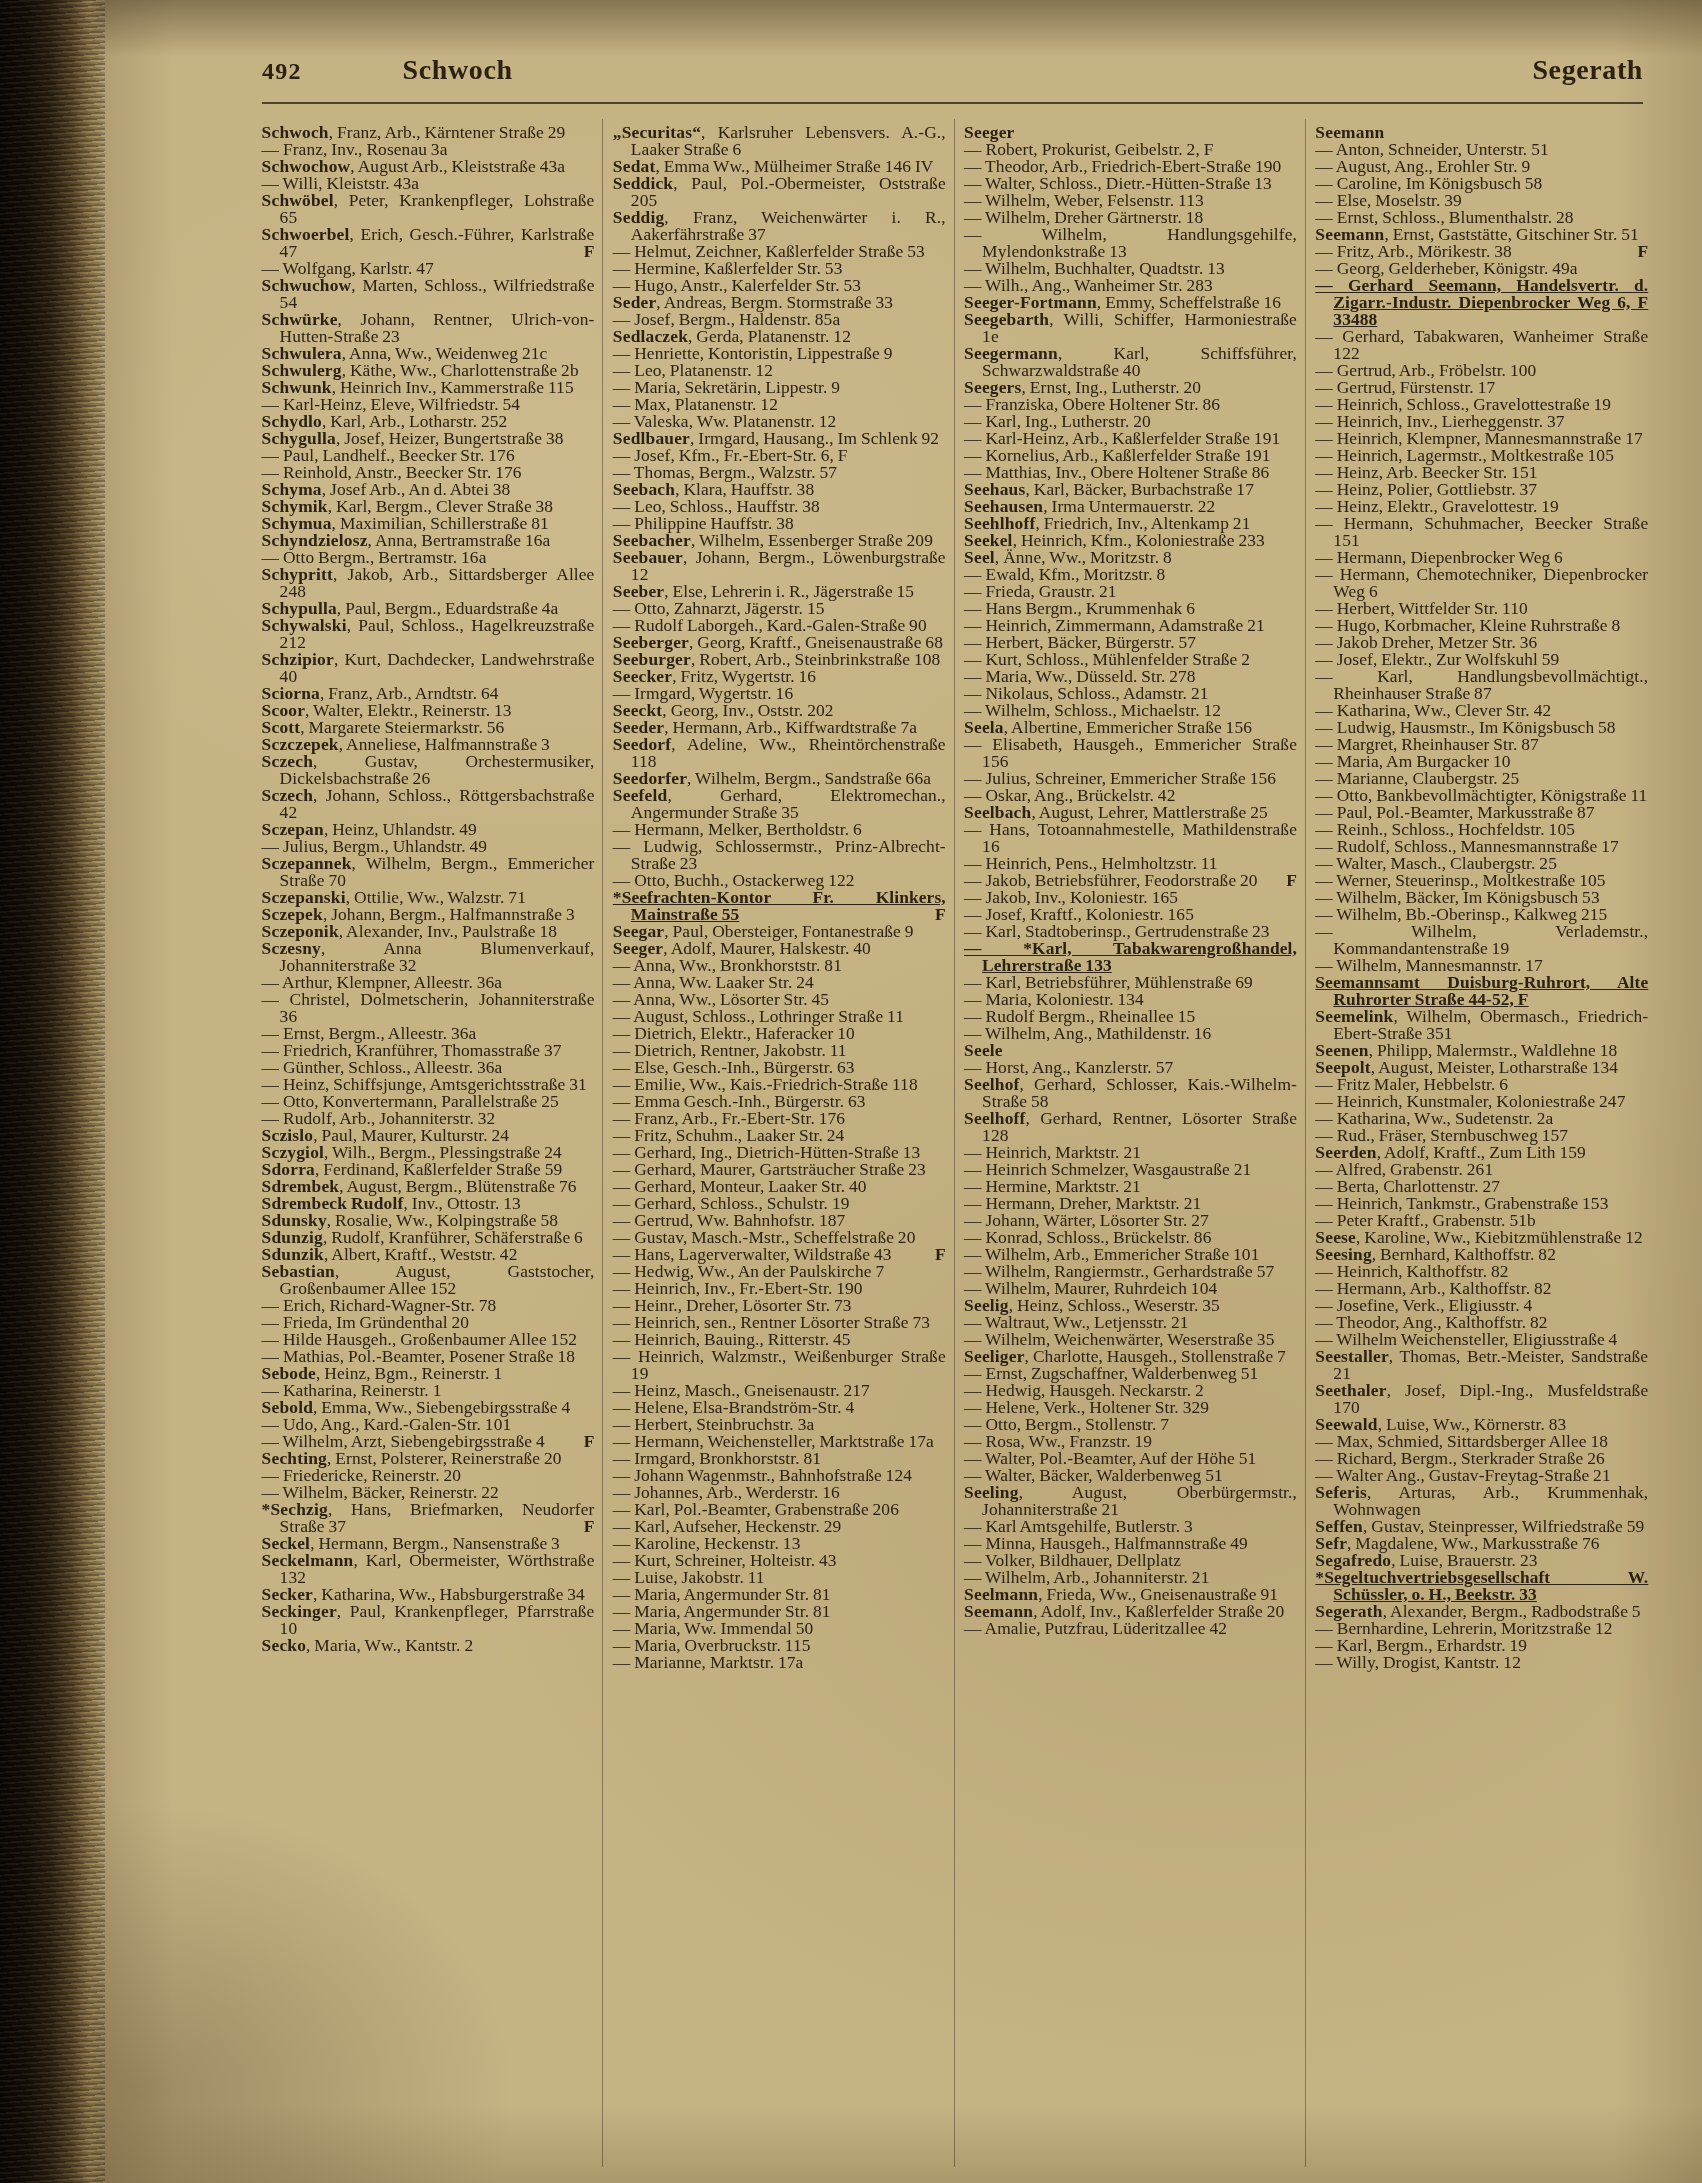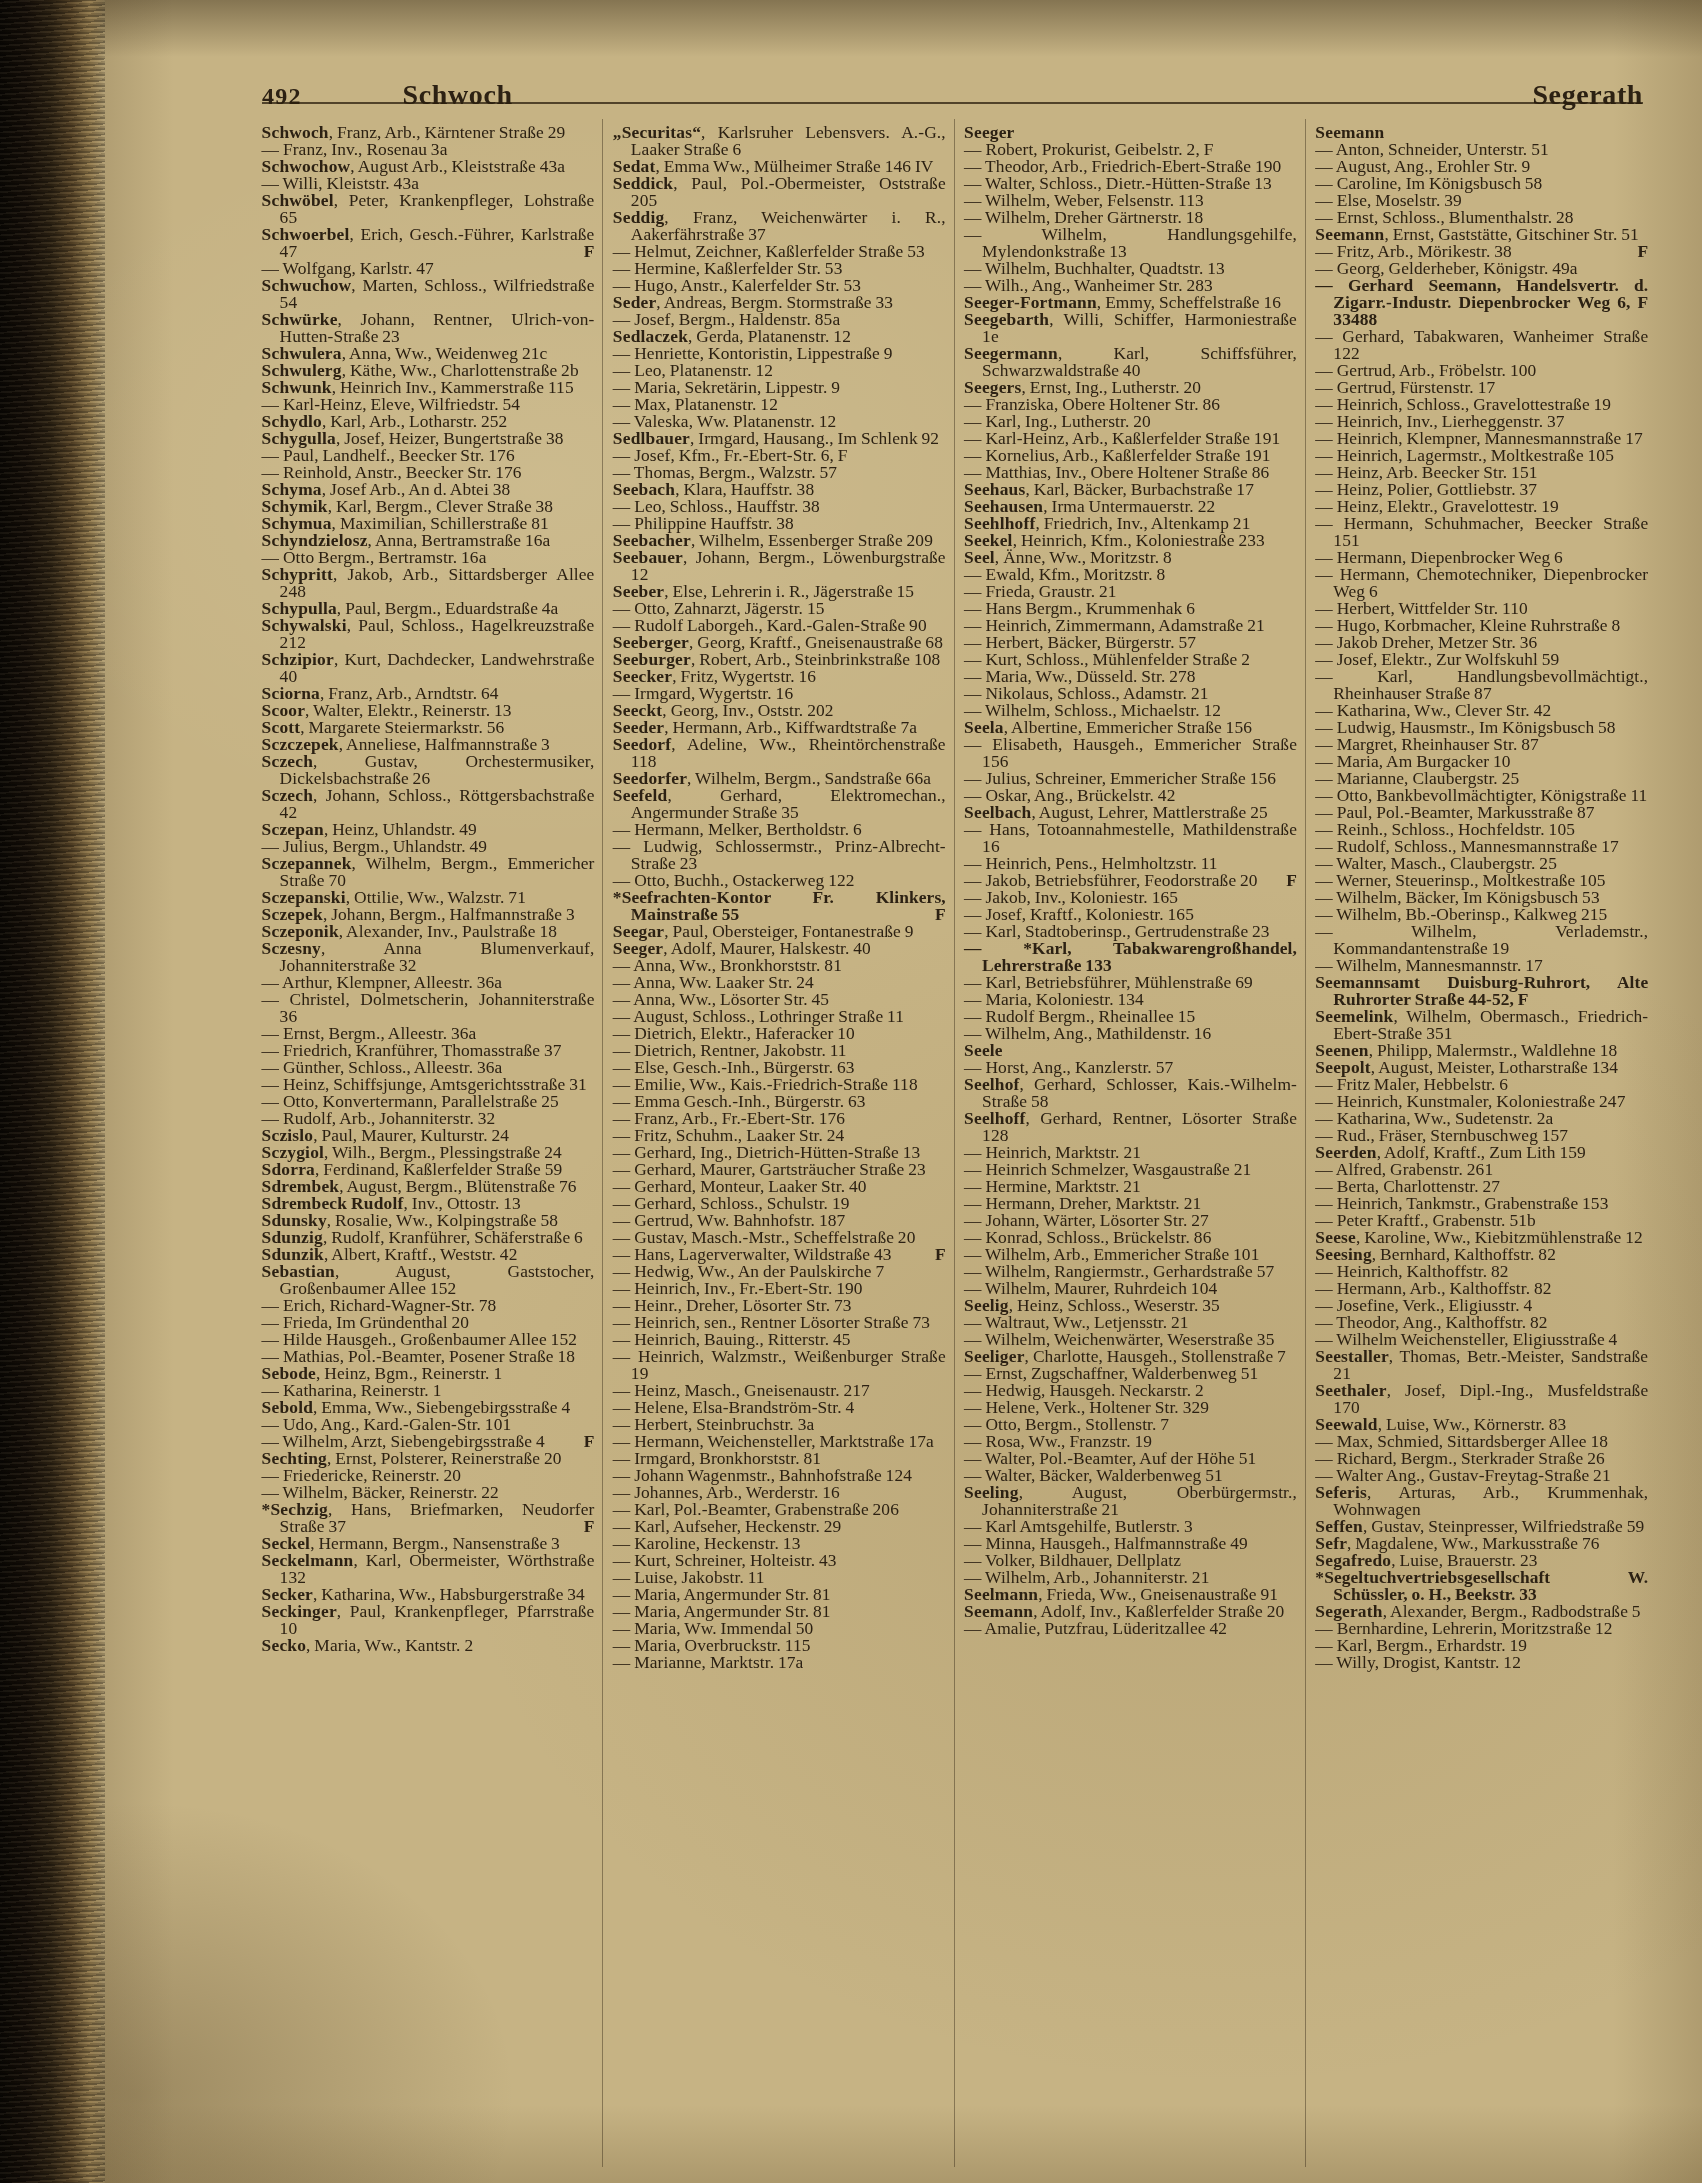--- a/index.html
+++ b/index.html
@@ -35,21 +35,20 @@
         #171009 27px,
         #2f2414 51px,
         #5b4729 72px,
         #927a4d 90px,
         rgba(198,179,132,0) 105px);
   }
   .page-header {
     position: absolute; left: 262px; right: 60px; top: 54px; height: 43px;
     display: flex; align-items: baseline;
     color: var(--ink, #2c2113);
-    margin-top: 25px;
   }
   .pgnum { font-size: 24px; font-weight: 700; letter-spacing: 1.2px; }
   .catch-left { font-size: 28px; font-weight: 700; margin-left: 101px; letter-spacing: 0.6px; }
   .catch-right { font-size: 28px; font-weight: 700; margin-left: auto; letter-spacing: 0.6px; }
   .header-rule {
     position: absolute; left: 262px; right: 60px; top: 102px; height: 1.8px;
     background: rgba(42,29,12,.75);
   }
   .columns {
     position: absolute; left: 252px; right: 47px; top: 119px; bottom: 15.6px;
@@ -63,21 +62,21 @@
   .col + .col { border-left: 1.2px solid rgba(46,33,16,.42); }
   .entry {
     font-size: 17.4px; line-height: 17px;
     color: var(--ink, #2c2113);
     text-align: justify;
     text-indent: -18px; padding-left: 18px;
     letter-spacing: 0.1px;
     word-spacing: -0.6px;
   }
   .entry b { letter-spacing: 0.2px; }
-  .entry.allbold { font-weight: 700; }
+  .entry.allbold { font-weight: 700; text-decoration: underline; }
   .fmark { float: right; font-weight: 700; padding-left: 6px; text-indent: 0; }
 </style>
 </head>
 <body>
 
 <div class="paper">
   <div class="book-edge"></div>
 
   <div class="page-header">
     <span class="pgnum">492</span>

